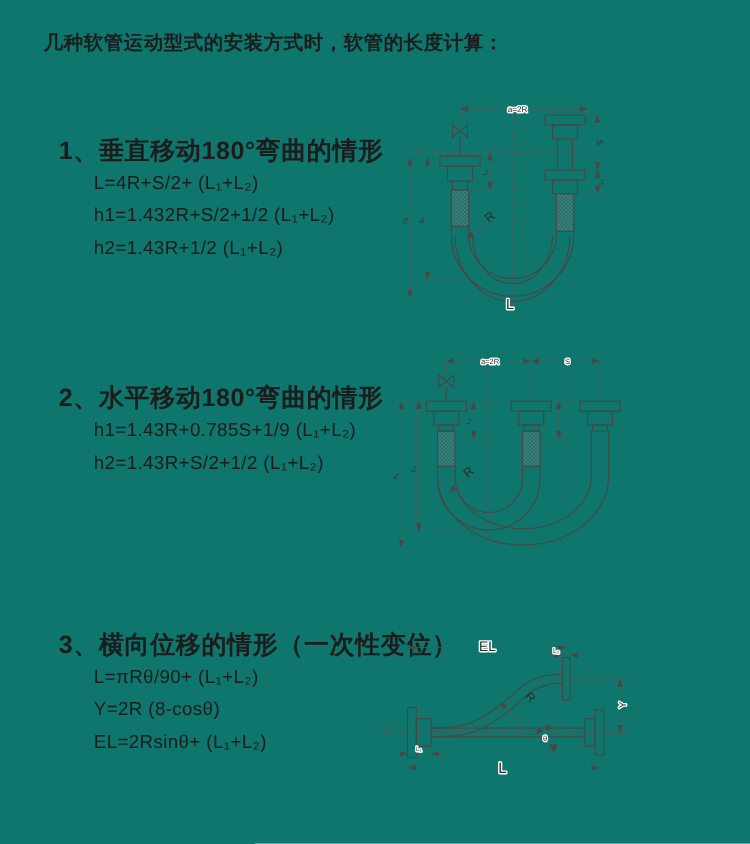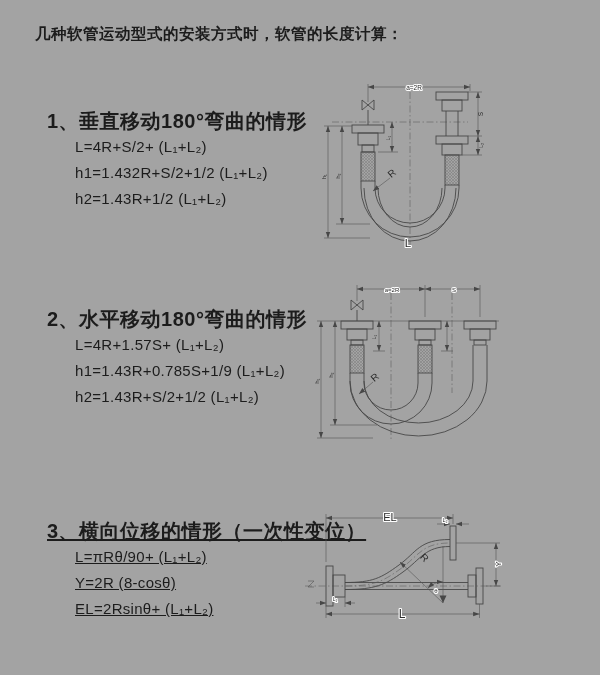--- a/index.html
+++ b/index.html
@@ -1,30 +1,30 @@
 <!DOCTYPE html>
 <html><head>
 <meta charset="utf-8">
 <style>
   html,body{margin:0;padding:0;background:#e8e8e8;}
   .page{
-    position:relative;width:600px;height:675px;background:#a3a3a3;
+    position:relative;width:600px;height:675px;background:#0f766e;
     font-family:"Liberation Sans","DejaVu Sans",sans-serif;
     color:#1c1c1c;overflow:hidden;
   }
   .title{
     position:absolute;left:35px;top:24px;font-size:15.5px;font-weight:700;
     letter-spacing:0.5px;
   }
   .section{position:absolute;left:47px;}
   .sec-heading{font-size:20px;font-weight:700;height:26px;line-height:26px;letter-spacing:0.5px;}
   .formula{font-size:15px;font-weight:400;height:26px;line-height:26px;padding-left:28px;letter-spacing:0.3px;}
   #sec1{top:108px;}
   #sec2{top:306px;}
-  #sec3{top:518px;text-decoration:underline;}
+  #sec3{top:503px;}
   .diag{position:absolute;}
   #d1{left:318px;top:78px;}
   #d2{left:313px;top:281px;}
   #d3{left:303px;top:506px;}
   svg text{font-family:"Liberation Sans","DejaVu Sans",sans-serif;fill:#2b2b2b;}
   svg .halo{paint-order:stroke;stroke:#ffffff;stroke-width:2.2px;stroke-linejoin:round;}
   svg .ln{stroke:#474747;stroke-width:0.9;fill:none;}
   svg .thin{stroke:#555555;stroke-width:0.6;fill:none;}
   svg .cl{stroke:#5a5a5a;stroke-width:0.55;fill:none;stroke-dasharray:7 2.5 1.5 2.5;}
   svg .mesh{fill:url(#mesh);stroke:#474747;stroke-width:0.9;}
@@ -38,21 +38,20 @@
 
   <div class="section" id="sec1">
     <div class="sec-heading">1、垂直移动180°弯曲的情形</div>
     <div class="formula">L=4R+S/2+ (L₁+L₂)</div>
     <div class="formula">h1=1.432R+S/2+1/2 (L₁+L₂)</div>
     <div class="formula">h2=1.43R+1/2 (L₁+L₂)</div>
   </div>
 
   <div class="section" id="sec2">
     <div class="sec-heading">2、水平移动180°弯曲的情形</div>
-    <div class="formula">L=4R+1.57S+ (L₁+L₂)</div>
     <div class="formula">h1=1.43R+0.785S+1/9 (L₁+L₂)</div>
     <div class="formula">h2=1.43R+S/2+1/2 (L₁+L₂)</div>
   </div>
 
   <div class="section" id="sec3">
     <div class="sec-heading">3、横向位移的情形（一次性变位）</div>
     <div class="formula">L=πRθ/90+ (L₁+L₂)</div>
     <div class="formula">Y=2R (8-cosθ)</div>
     <div class="formula">EL=2Rsinθ+ (L₁+L₂)</div>
   </div>

